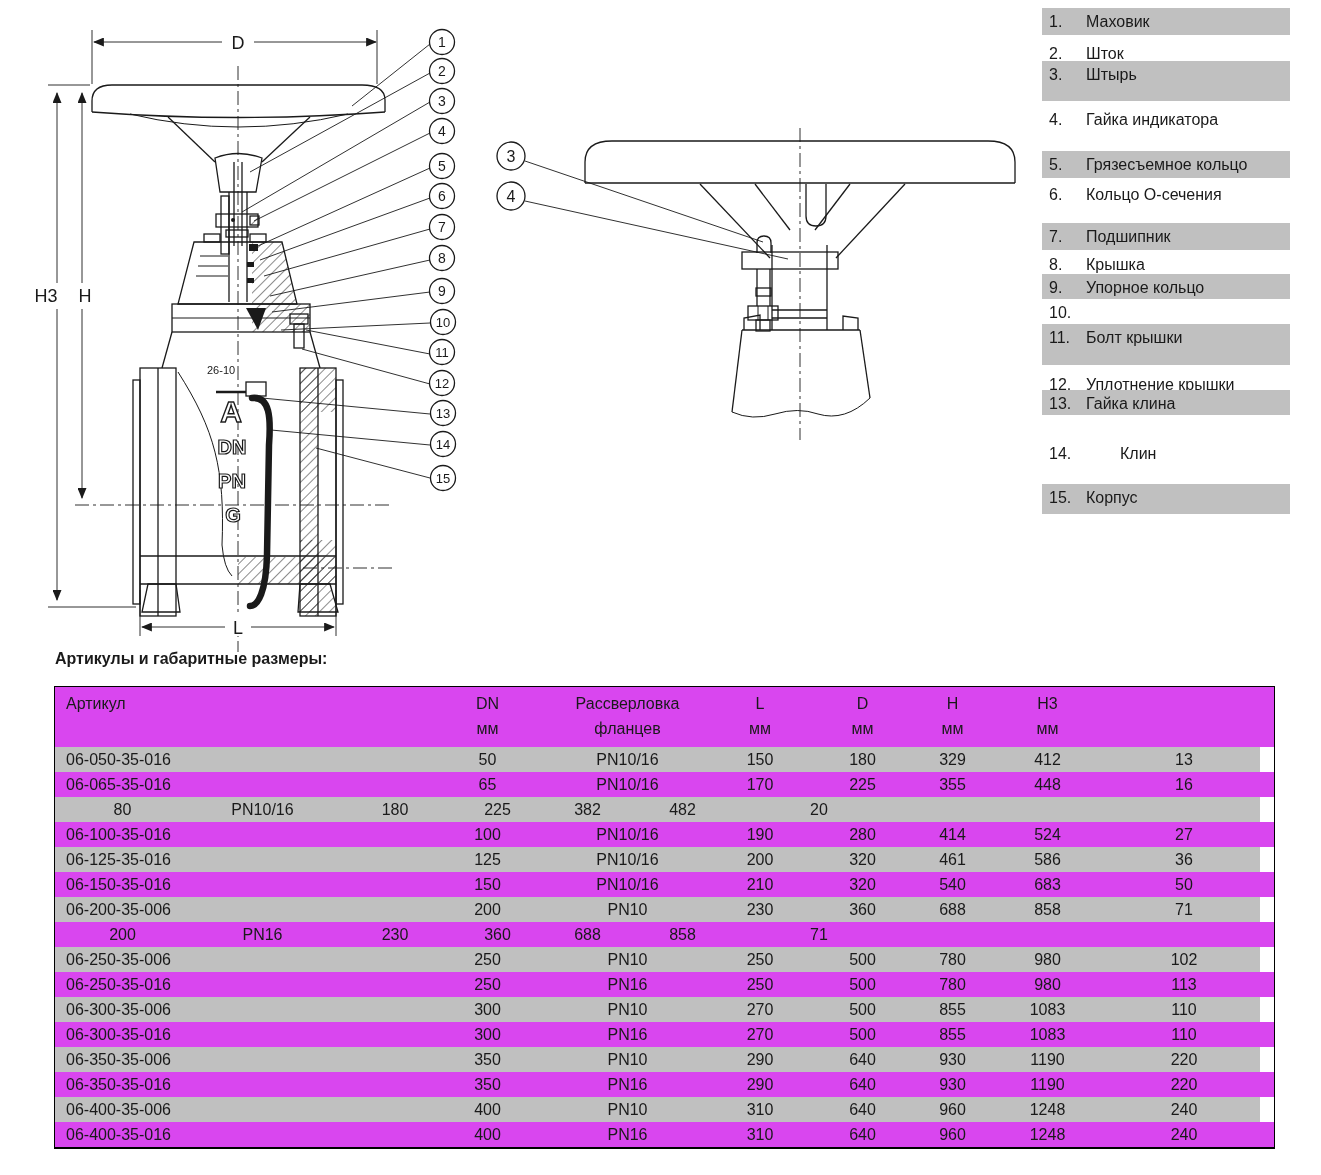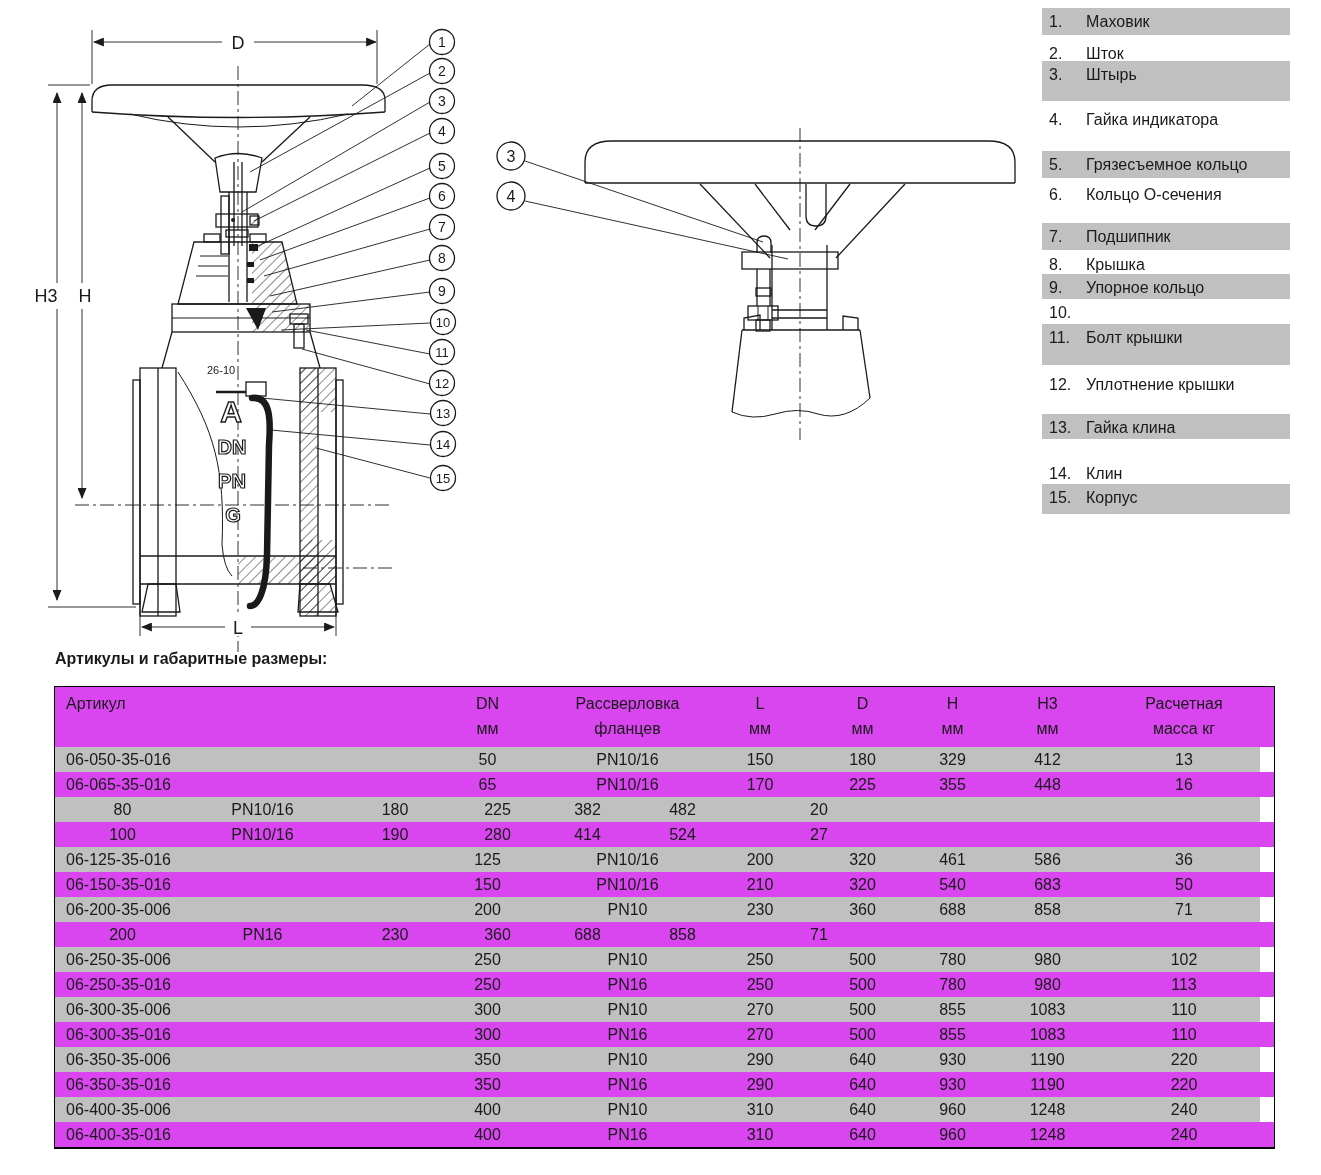--- a/index.html
+++ b/index.html
@@ -347,25 +347,25 @@
         <span>Манжета</span>
       </div>
     <div class="part shaded" style="top:324px;height:41px;">
         <span class="n">11.</span>
         <span>Болт крышки</span>
       </div>
     <div class="part" style="top:371px;height:28px;">
         <span class="n">12.</span>
         <span>Уплотнение крышки</span>
       </div>
-    <div class="part shaded" style="top:414px;height:25px;">
+    <div class="part shaded" style="top:390px;height:25px;">
         <span class="n">13.</span>
         <span>Гайка клина</span>
       </div>
-    <div class="part" style="top:460px;height:25px;">
+    <div class="part" style="top:440px;height:25px;gap:34px;">
         <span class="n">14.</span>
         <span>Клин</span>
       </div>
     <div class="part shaded" style="top:484px;height:30px;">
         <span class="n">15.</span>
         <span>Корпус</span>
       </div>
   </div>
 
   <div class="sec-title">Артикулы и габаритные размеры:</div>
@@ -392,24 +392,20 @@
           <div>D</div>
           <div class="u">мм</div>
         </div>
       <div class="th c5">
           <div>H</div>
           <div class="u">мм</div>
         </div>
       <div class="th c6">
           <div>H3</div>
           <div class="u">мм</div>
-        </div>
-      <div class="th c7">
-          <div>Расчетная</div>
-          <div class="u">масса кг</div>
         </div>
     </div>
     <div class="tbody">
     <div class="trow">
       <div class="td c0">06-050-35-016</div>
       <div class="td c1">50</div>
       <div class="td c2">PN10/16</div>
       <div class="td c3">150</div>
       <div class="td c4">180</div>
       <div class="td c5">329</div>
@@ -432,20 +428,21 @@
       <div class="td c1">80</div>
       <div class="td c2">PN10/16</div>
       <div class="td c3">180</div>
       <div class="td c4">225</div>
       <div class="td c5">382</div>
       <div class="td c6">482</div>
       <div class="td c7">20</div>
     </div>
 
     <div class="trow">
+      <div class="td c0">06-100-35-016</div>
       <div class="td c1">100</div>
       <div class="td c2">PN10/16</div>
       <div class="td c3">190</div>
       <div class="td c4">280</div>
       <div class="td c5">414</div>
       <div class="td c6">524</div>
       <div class="td c7">27</div>
     </div>
 
     <div class="trow">

